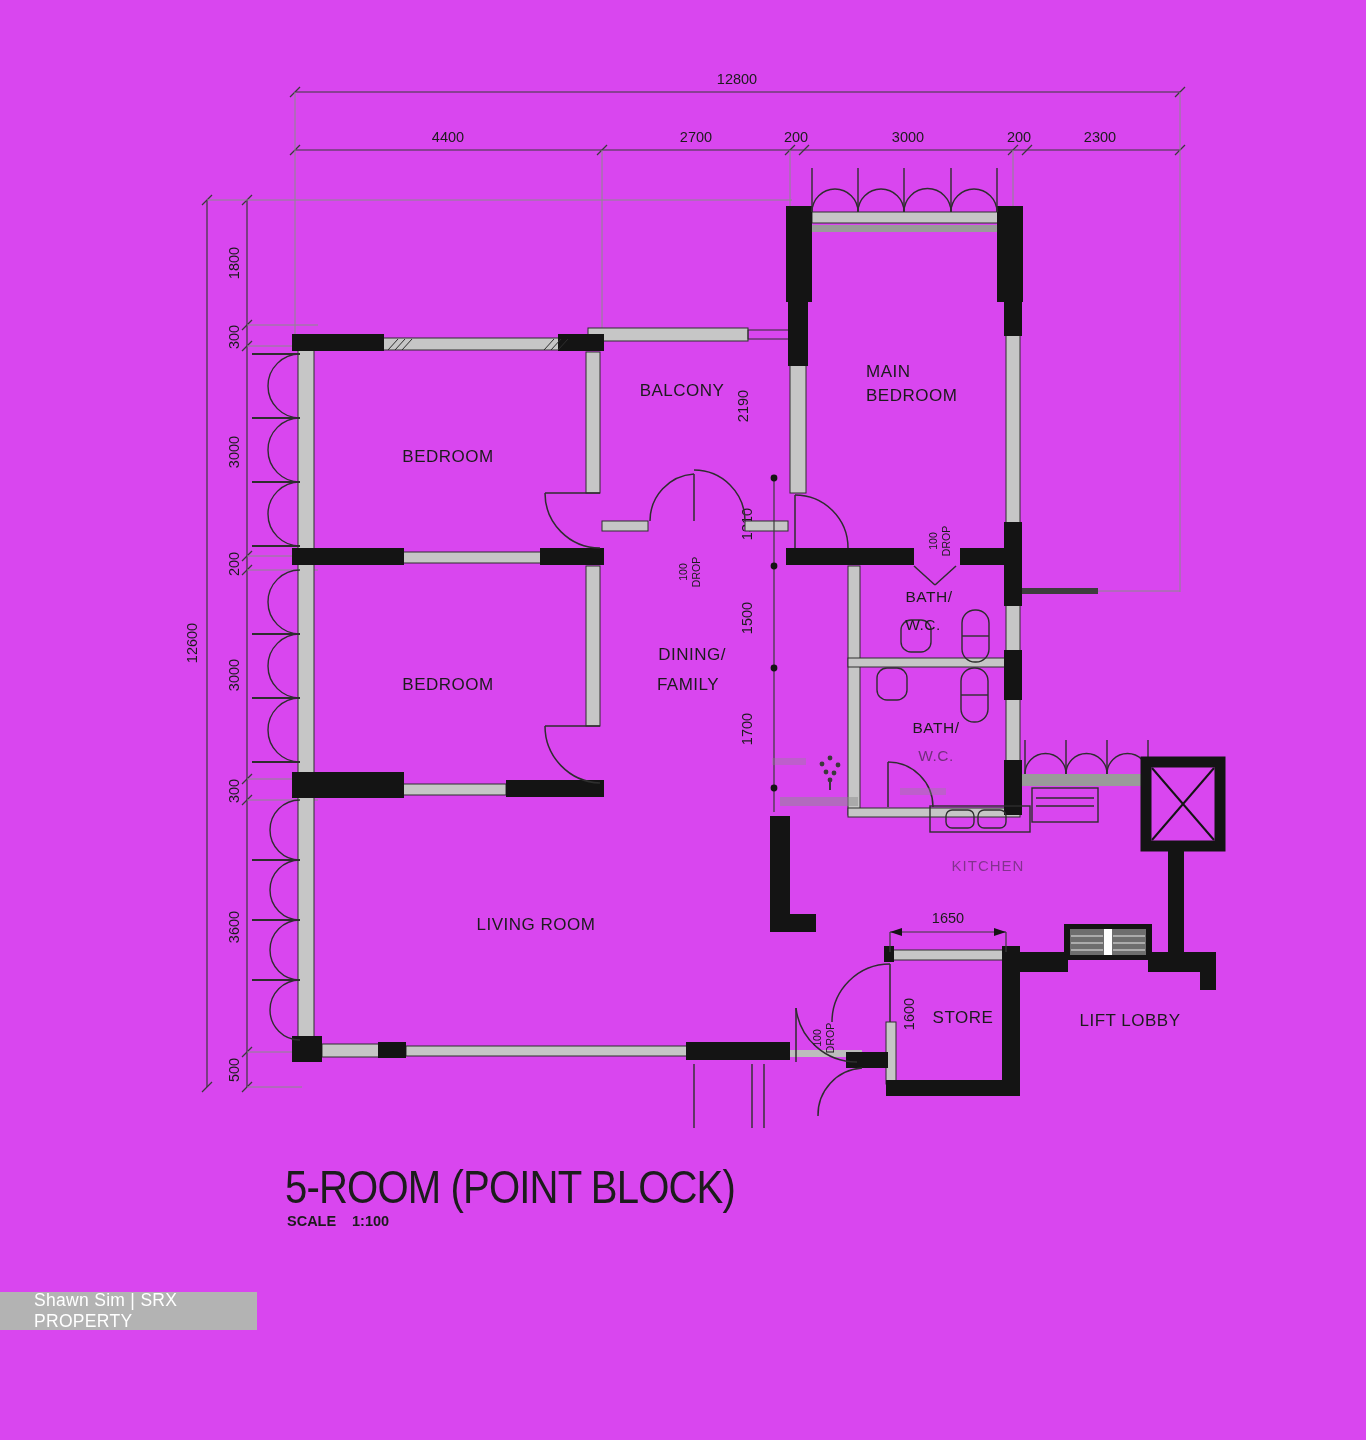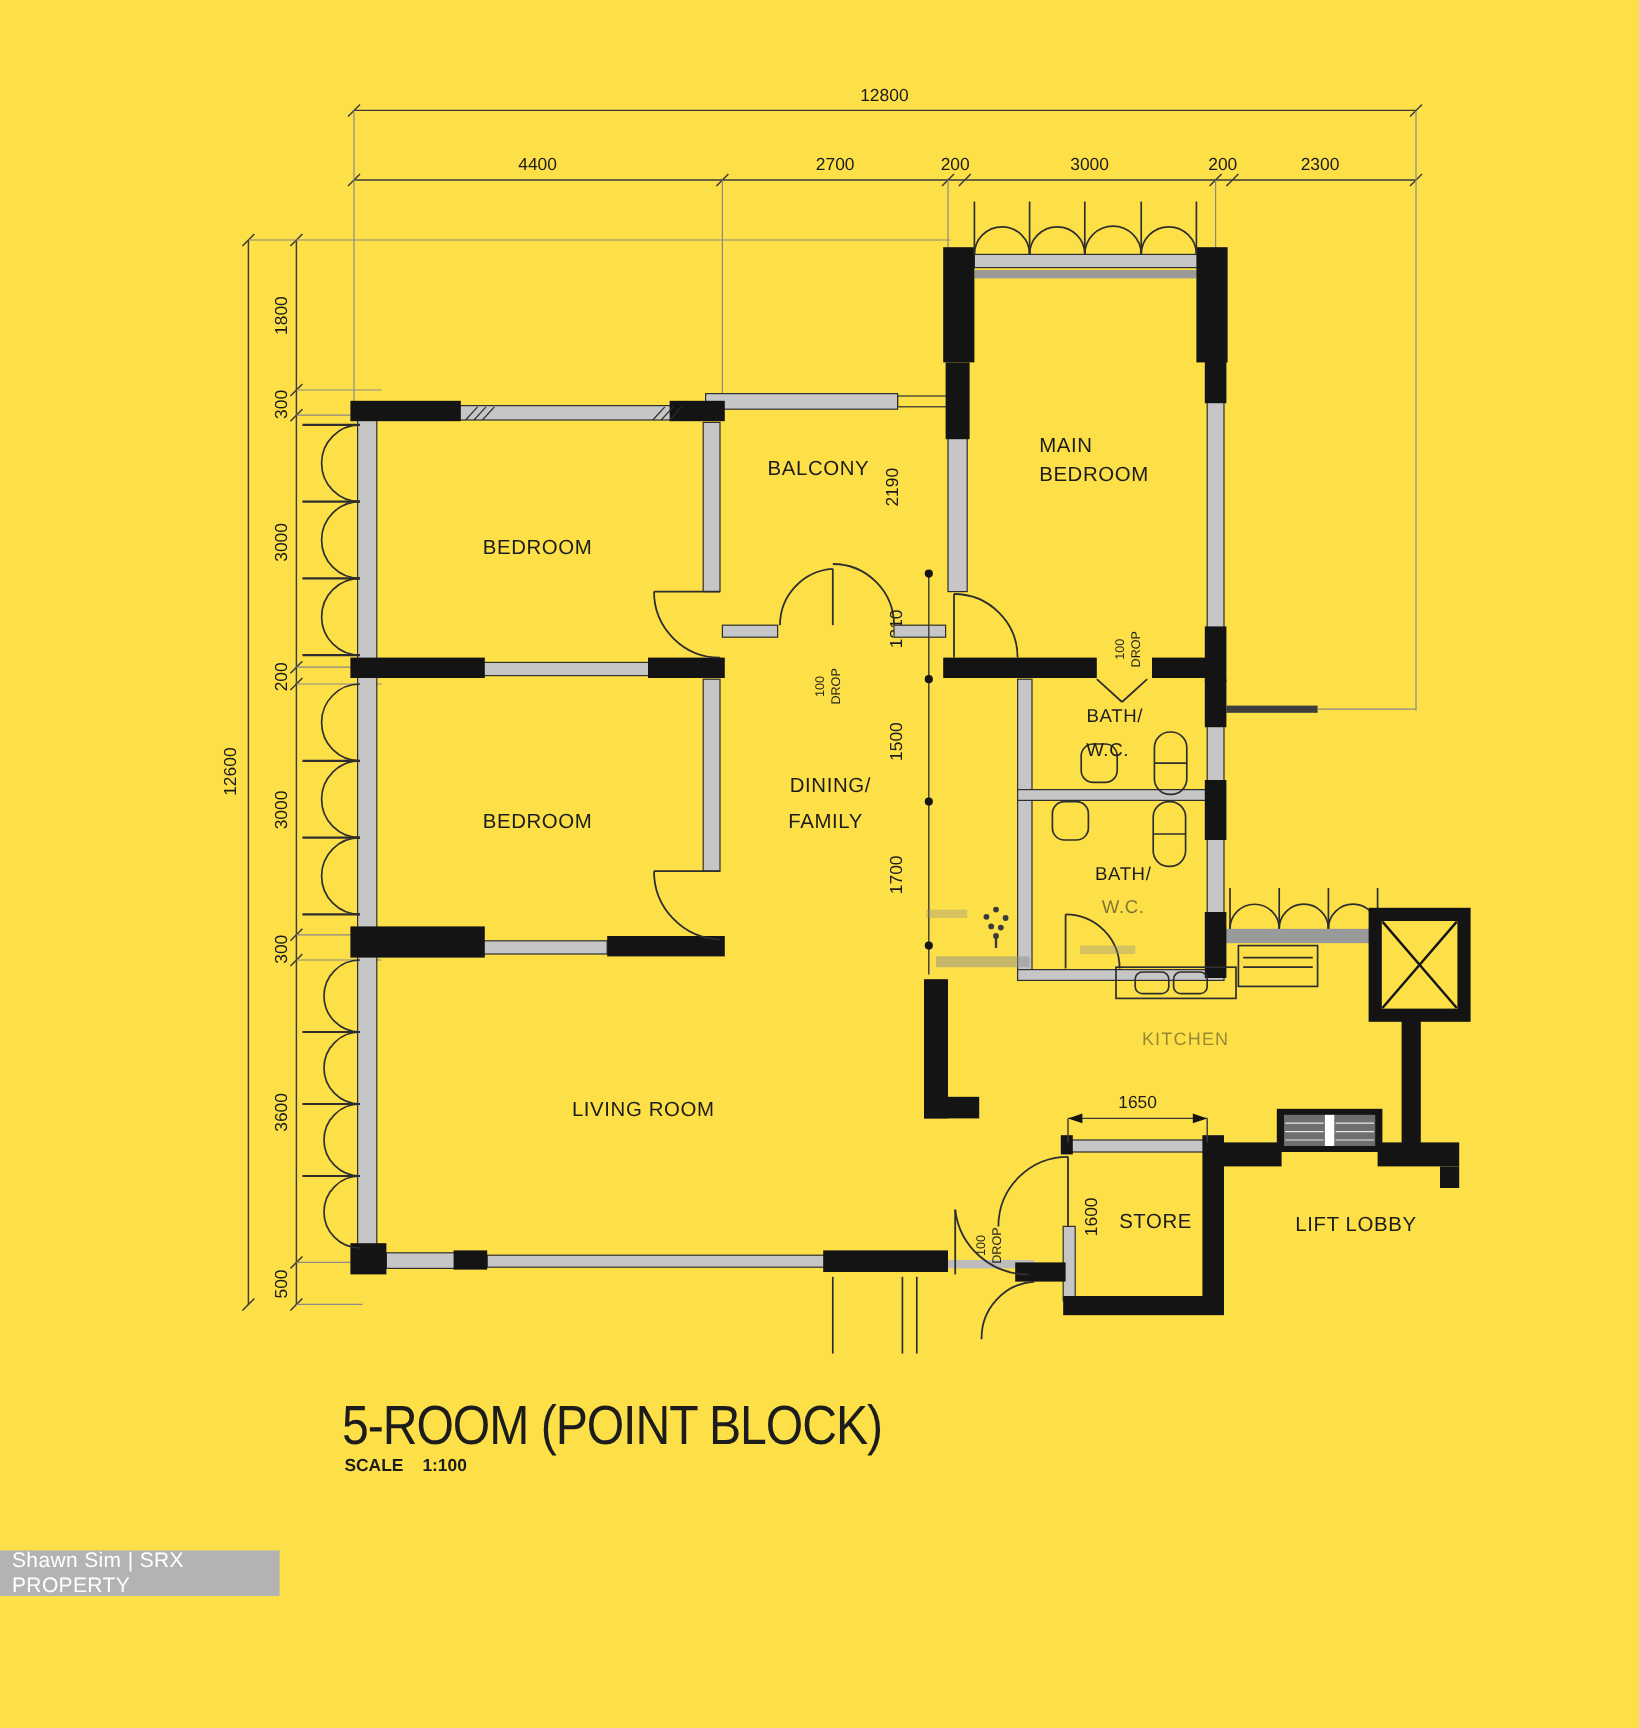--- a/index.html
+++ b/index.html
@@ -1,28 +1,28 @@
 <!DOCTYPE html>
 <html><head>
 <meta charset="utf-8">
 <style>
   html,body{margin:0;padding:0;background:#fff;}
-  .canvas{position:relative;width:1366px;height:1440px;background:#fde047;overflow:hidden;
+  .canvas{position:relative;width:1366px;height:1440px;background:#d946ef;overflow:hidden;
           font-family:"Liberation Sans",sans-serif;}
   svg{position:absolute;left:0;top:0;}
   svg text{font-family:"Liberation Sans",sans-serif;fill:#1c1c1c;}
   .room-lbl{font-size:17px;letter-spacing:.5px;}
   .dim{font-size:14.5px;}
   .small{font-size:10.5px;}
   .blur1{opacity:.55;}
   .blur2{opacity:.45;letter-spacing:1px;}
   .title-txt{font-size:46px;letter-spacing:-1px;}
   .scale-txt{font-size:14.5px;font-weight:bold;}
   .wm-bar{position:absolute;left:0;top:1292px;width:233px;height:38px;background:#b3b3b3;
-          display:flex;align-items:center;}
+          display:flex;align-items:center;padding-left:24px;}
   .wm-txt{color:#ffffff;font-size:17.5px;padding-left:10px;letter-spacing:.3px;}
 </style>
 </head>
 <body>
 
 <div class="canvas">
 <svg width="1366" height="1440" viewBox="0 0 1366 1440">
 
   <g stroke="#3a3a3a" stroke-width="1.2" fill="none">
 

